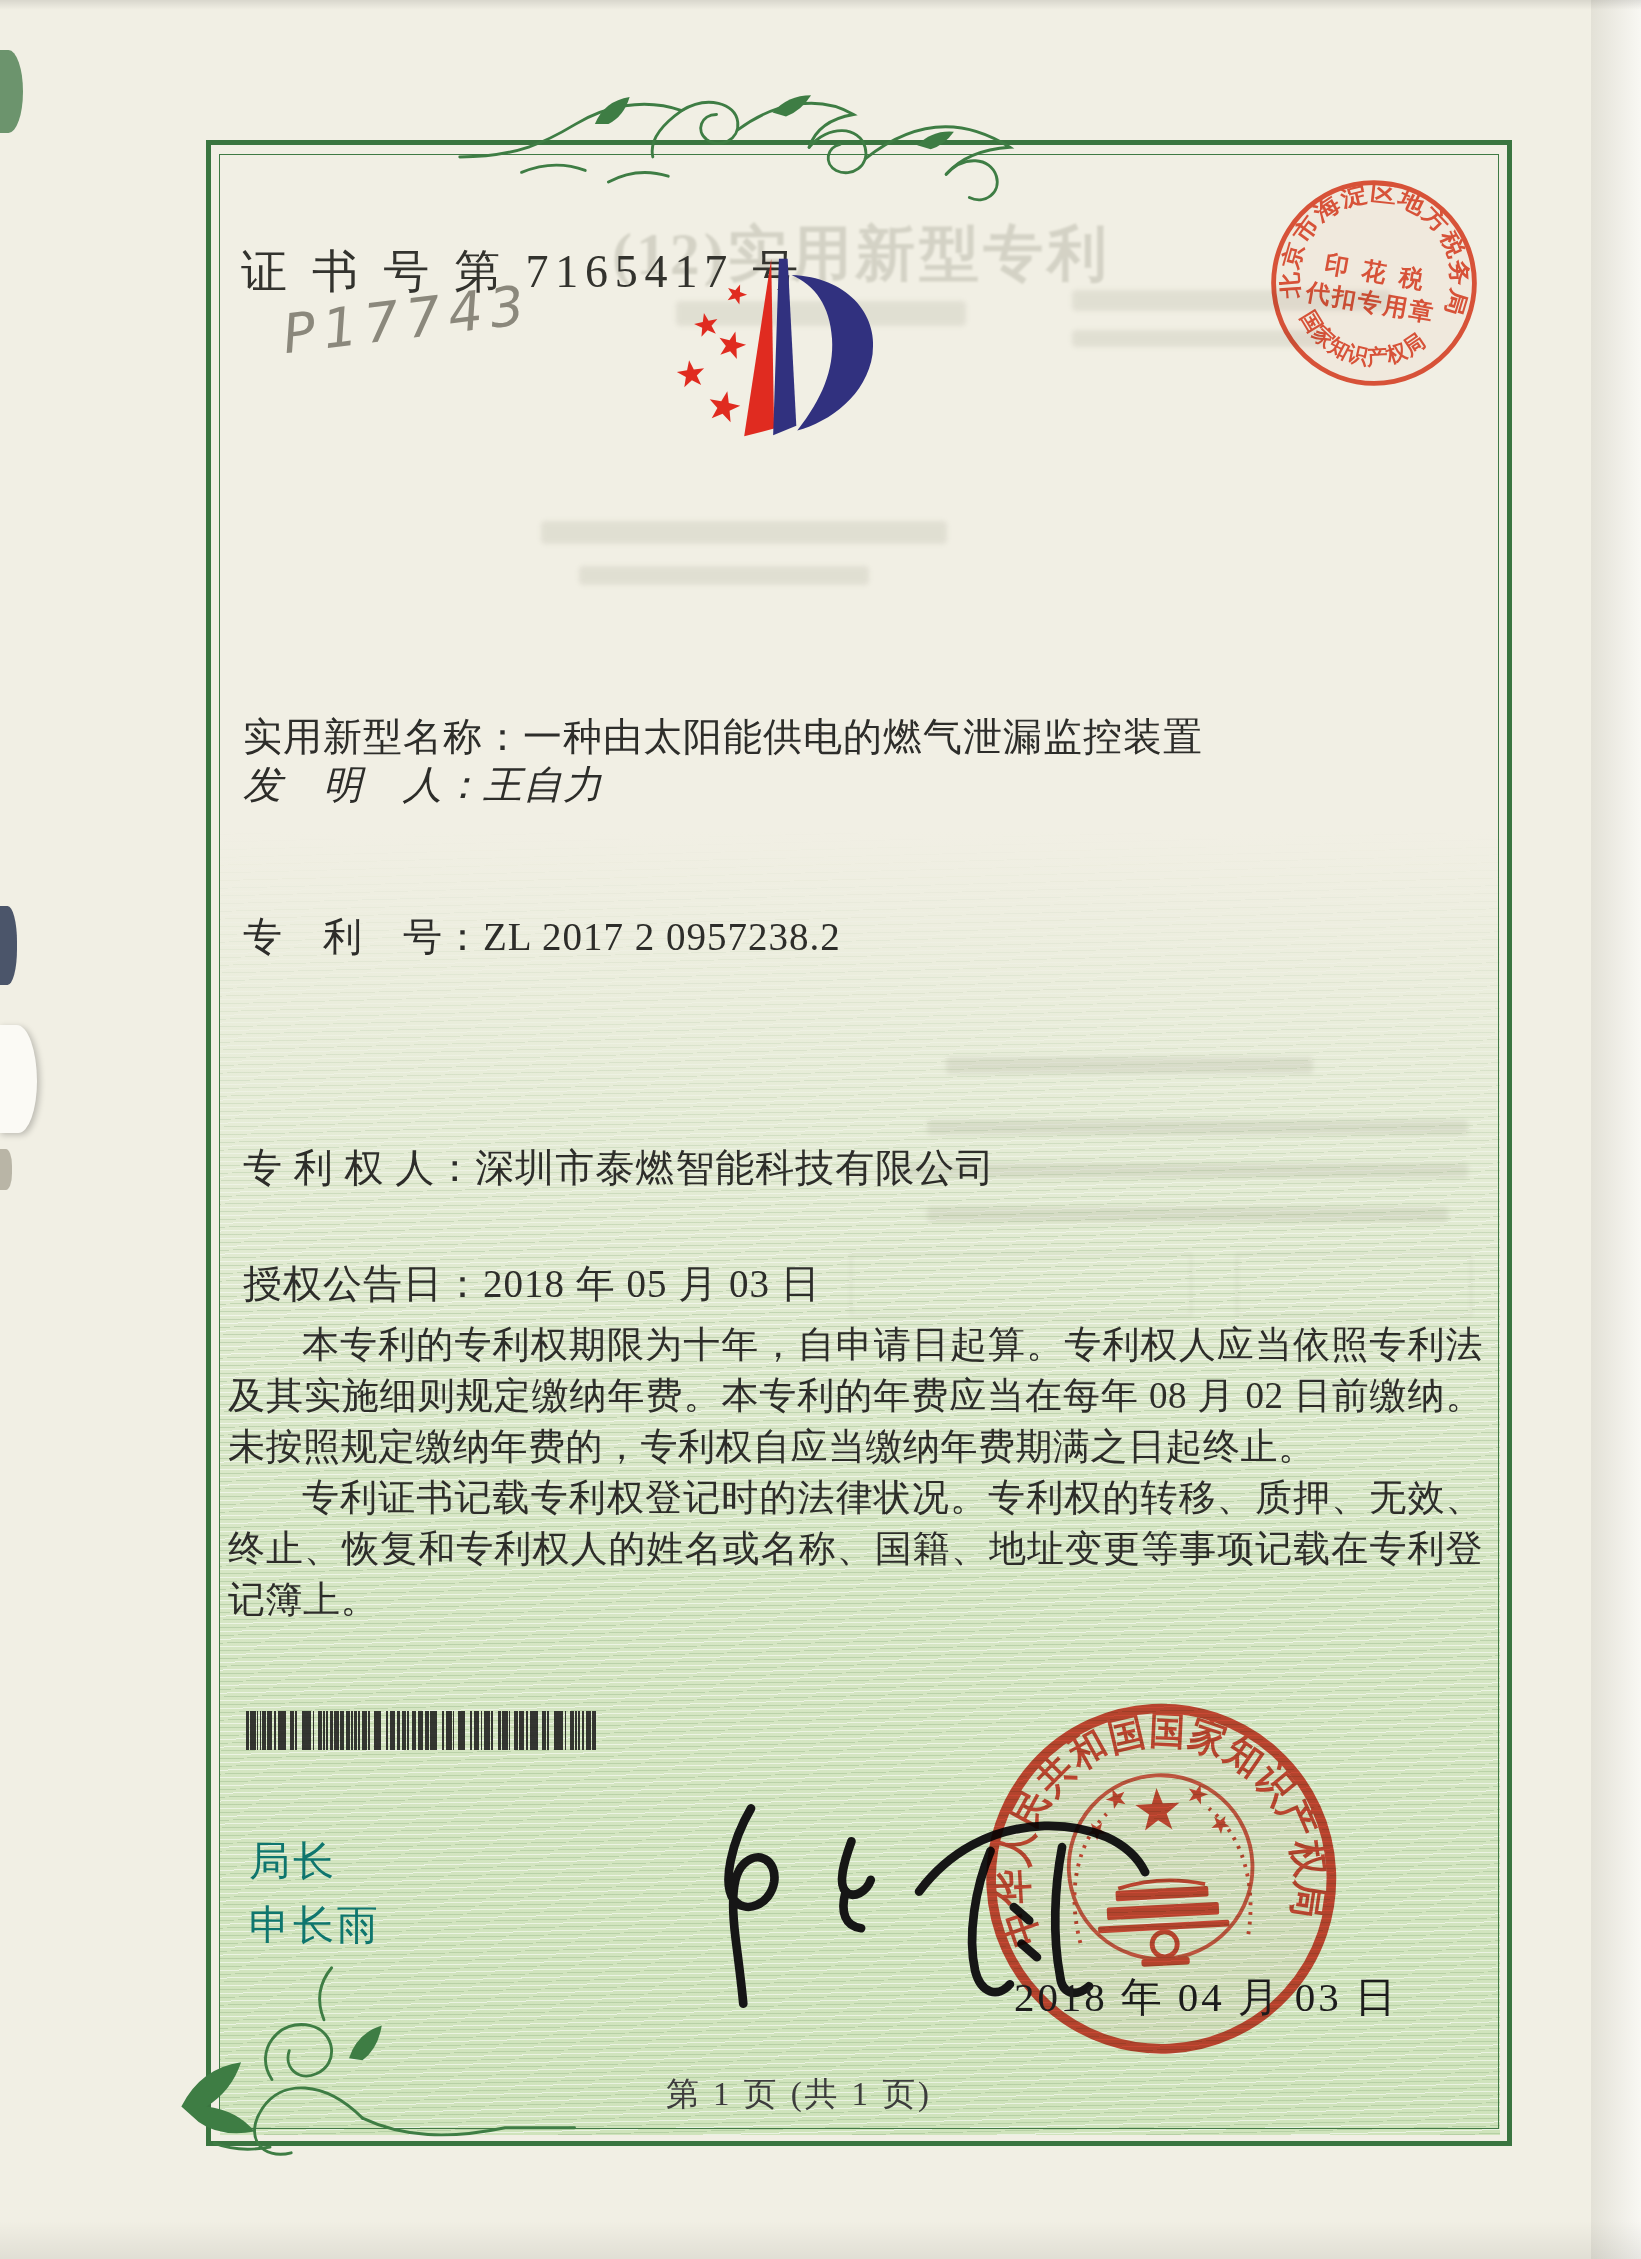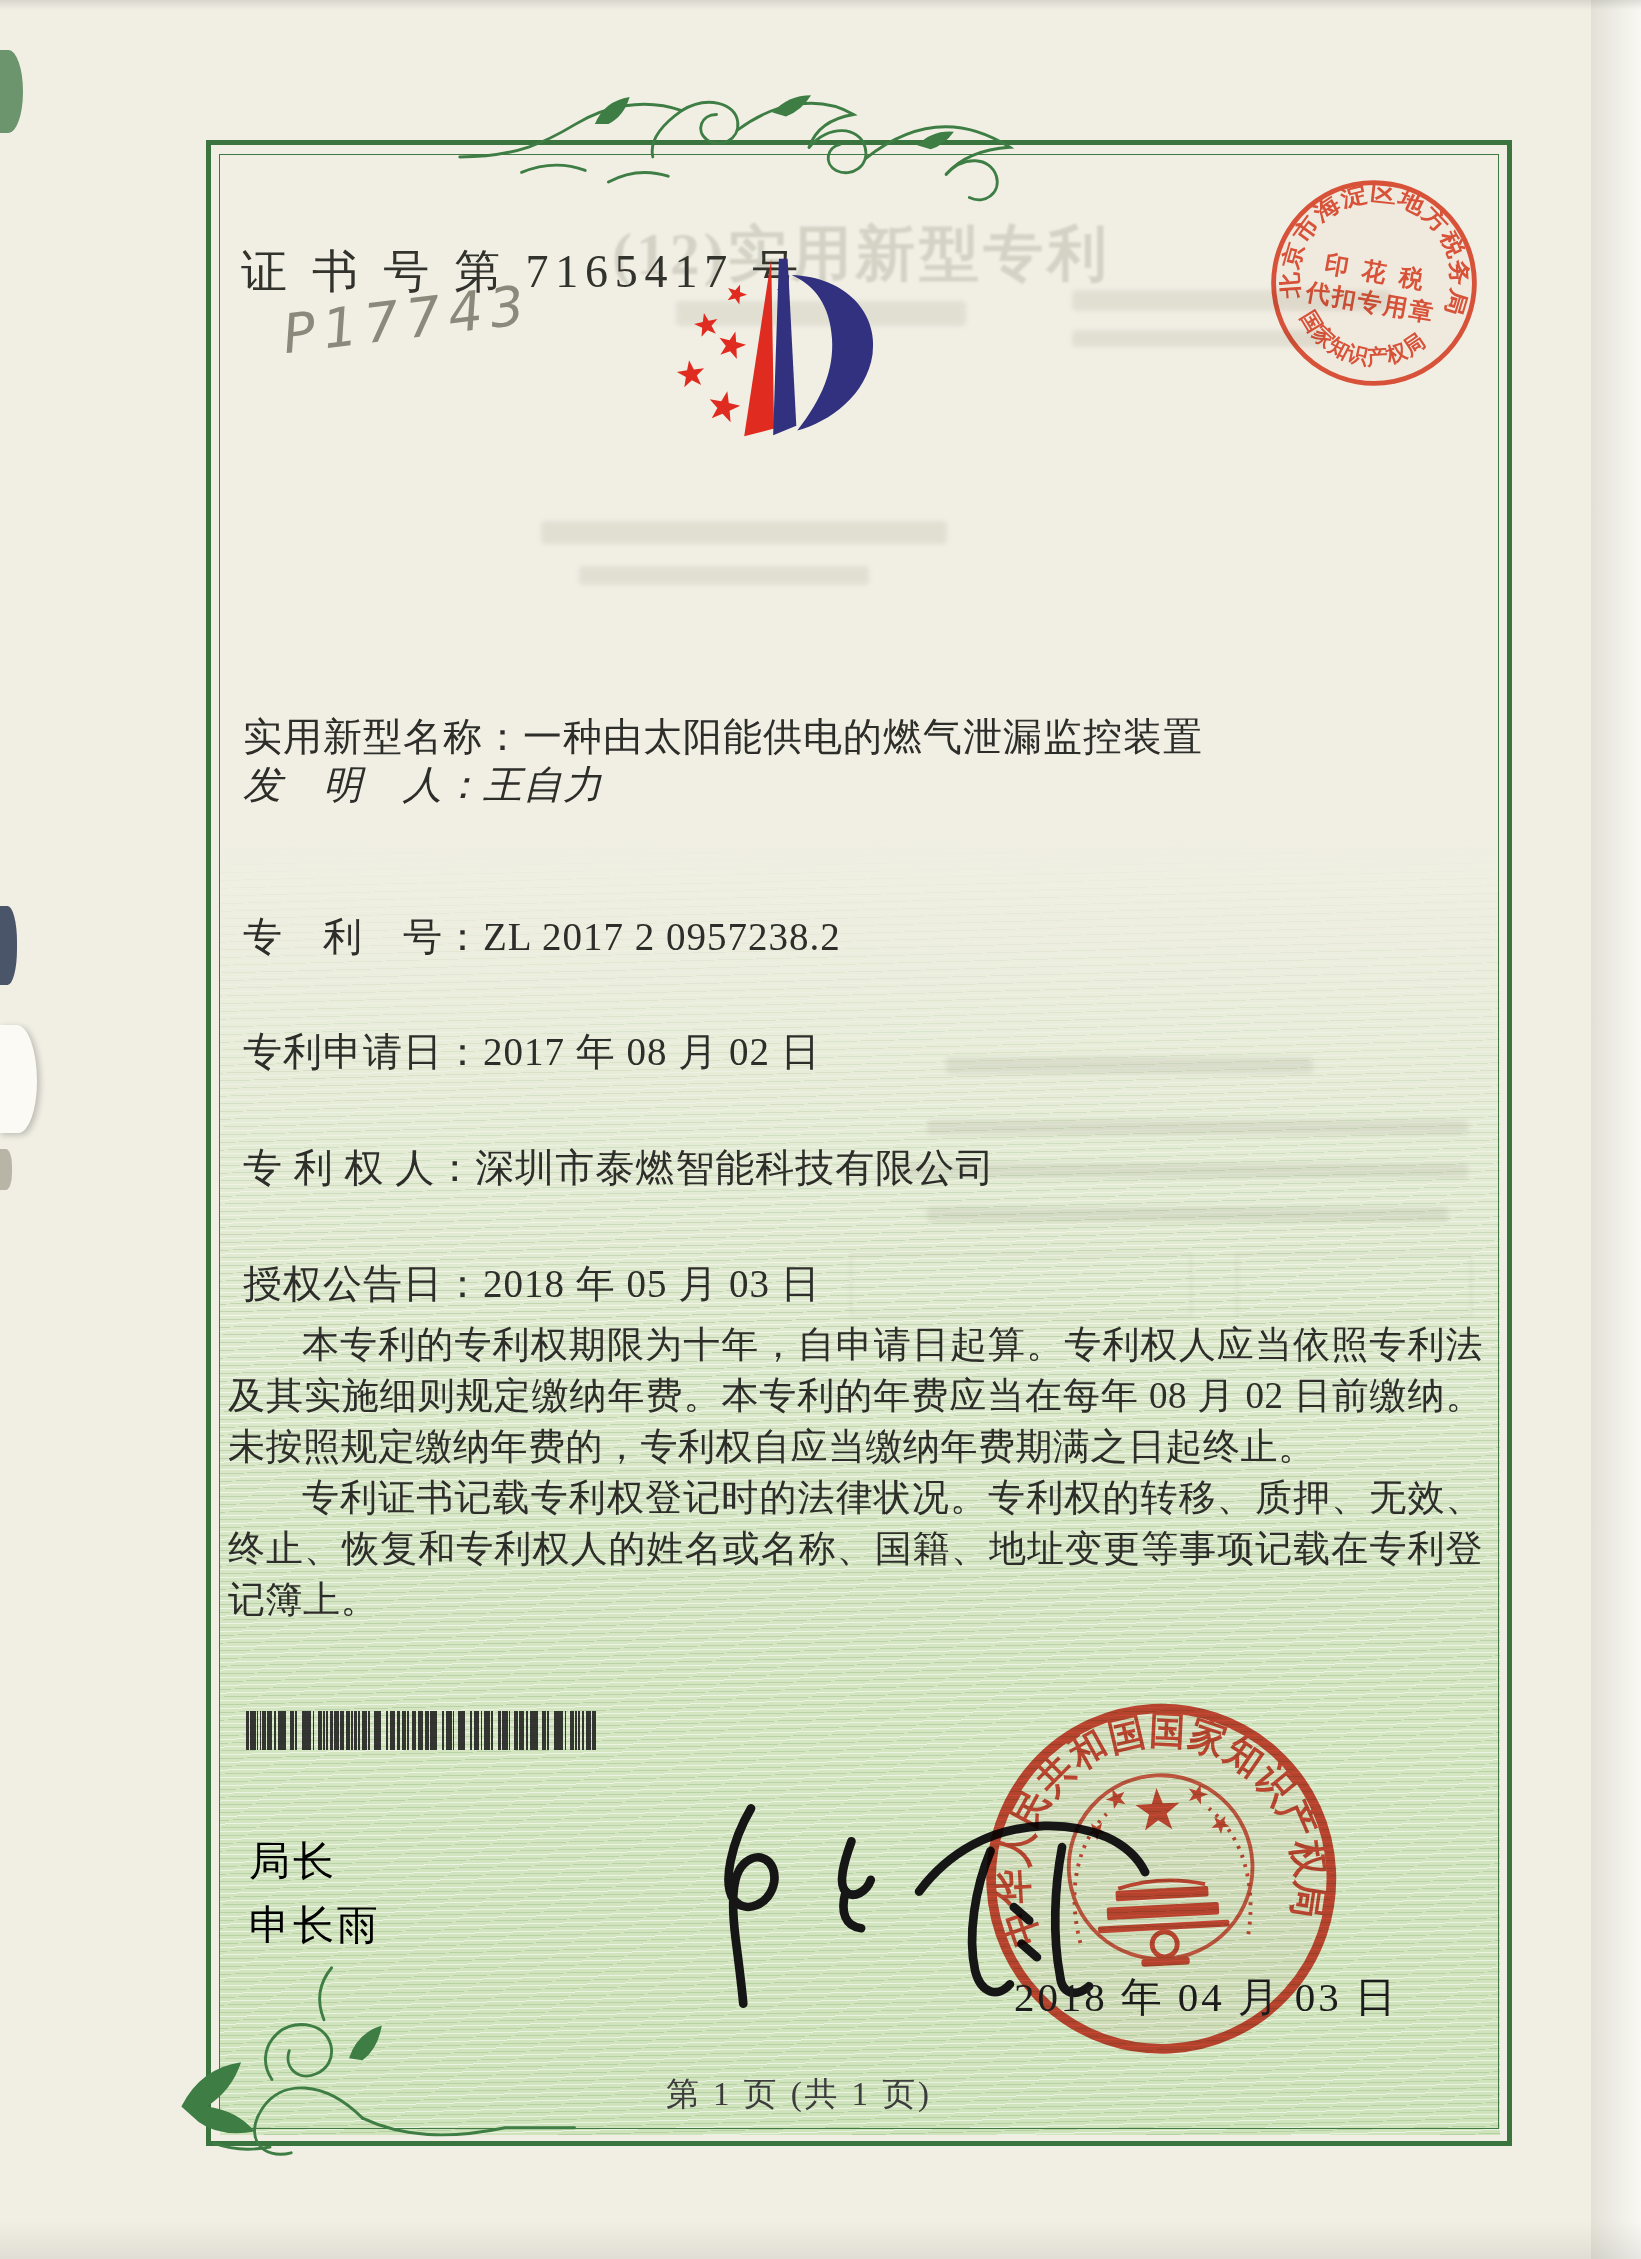--- a/index.html
+++ b/index.html
@@ -33,21 +33,21 @@
   .title{left:228px;top:475px;width:1207px;text-align:center;font-size:77px;font-weight:700;
      letter-spacing:9.7px;color:#2b2b28;}
   .field{left:243px;width:1255px;font-size:39px;color:#2d2d2a;letter-spacing:1px;white-space:nowrap;}
   .paras{left:228px;top:1319px;width:1255px;}
   .paras p{margin:0;font-size:37px;line-height:1.38;color:#2d2d2a;text-indent:2em;
      text-align:justify;letter-spacing:0.5px;}
   .barcode{left:246px;top:1711px;width:350px;height:39px;opacity:.88;
      background-image:
        repeating-linear-gradient(90deg,#1d1d1d 0 1.9px,transparent 1.9px 3.9px,#1d1d1d 3.9px 8.7px,transparent 8.7px 10.6px,#1d1d1d 10.6px 11.6px,transparent 11.6px 16.4px,#1d1d1d 16.4px 20px,transparent 20px 21px,#1d1d1d 21px 23px,transparent 23px 28px),
        repeating-linear-gradient(90deg,#1d1d1d 0 2.9px,transparent 2.9px 7.7px,#1d1d1d 7.7px 9.7px,transparent 9.7px 14.5px,#1d1d1d 14.5px 15.4px,transparent 15.4px 22px,#1d1d1d 22px 26px,transparent 26px 36px);}
-  .signer{left:249px;font-size:41px;color:#000000;letter-spacing:2.9px;
+  .signer{left:249px;font-size:41px;color:#0f766e;letter-spacing:2.9px;
      font-family:"Liberation Sans","DejaVu Sans",sans-serif;}
   .sealdate{left:1014px;top:1970px;font-size:41px;letter-spacing:2.9px;color:#1c1c1c;z-index:9;white-space:nowrap;}
   .footer{left:666px;top:2072px;font-size:33px;letter-spacing:2.9px;color:#3c3c3c;white-space:nowrap;}
   .sealwrap{mix-blend-mode:multiply;}
   
   .a1{left:-5.8px;top:50px;width:29px;height:83px;background:#4b7d4f;border-radius:0 50% 50% 0;opacity:.8;}
   .a2{left:-3.9px;top:906px;width:21px;height:79px;background:#2e3a55;border-radius:0 45% 45% 0;opacity:.85;}
   .a3{left:-1.9px;top:1025px;width:39px;height:108px;background:#fbfaf5;border-radius:0 60% 55% 0;
       box-shadow:2.9px 1.9px 6.8px rgba(0,0,0,.22);}
   .a4{left:-3.9px;top:1149px;width:15.4px;height:41px;background:#b9b5a6;border-radius:0 40% 40% 0;}
@@ -126,21 +126,20 @@
     <g fill="#31317f">
       <path d="M117,13 L111,196 L135,186 L126,13 Z"></path>
       <path d="M130,30 C187,32 220,70 214,112 C208,154 170,182 136,191 C162,158 174,128 172,96 C170,62 154,40 130,30 Z"></path>
     </g>
   </svg>
 
 
   <div class="abs field" style="top:678px;margin-top:32px;">实用新型名称：一种由太阳能供电的燃气泄漏监控装置</div>
   <div class="abs field" style="top:758px;font-style:italic;">发　明　人：王自力</div>
   <div class="abs field" style="top:910px;">专　利　号：ZL 2017 2 0957238.2</div>
-  <div class="abs field" style="top:1025px;">专利申请日：2017 年 08 月 02 日</div>
   <div class="abs field" style="top:1141px;">专 利 权 人：深圳市泰燃智能科技有限公司</div>
   <div class="abs field" style="top:1257px;">授权公告日：2018 年 05 月 03 日</div>
 
   <div class="abs paras">
     <p>本专利的专利权期限为十年，自申请日起算。专利权人应当依照专利法及其实施细则规定缴纳年费。本专利的年费应当在每年 08 月 02 日前缴纳。未按照规定缴纳年费的，专利权自应当缴纳年费期满之日起终止。</p>
     <p>专利证书记载专利权登记时的法律状况。专利权的转移、质押、无效、终止、恢复和专利权人的姓名或名称、国籍、地址变更等事项记载在专利登记簿上。</p>
   </div>
 
   <div class="abs barcode"></div>
 

